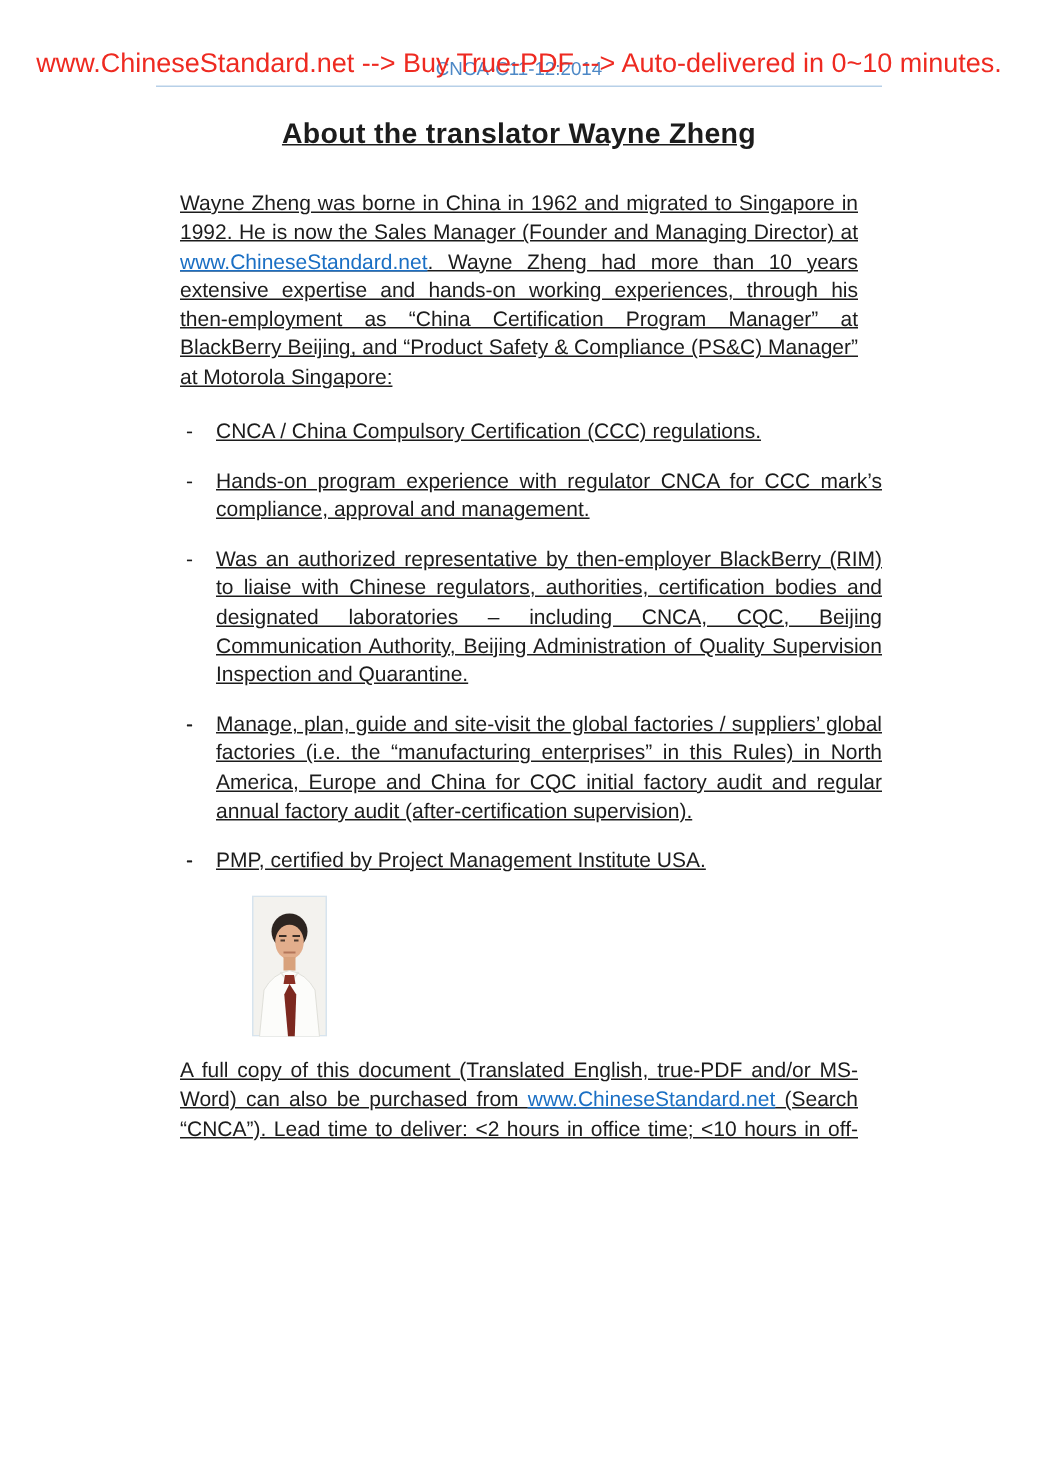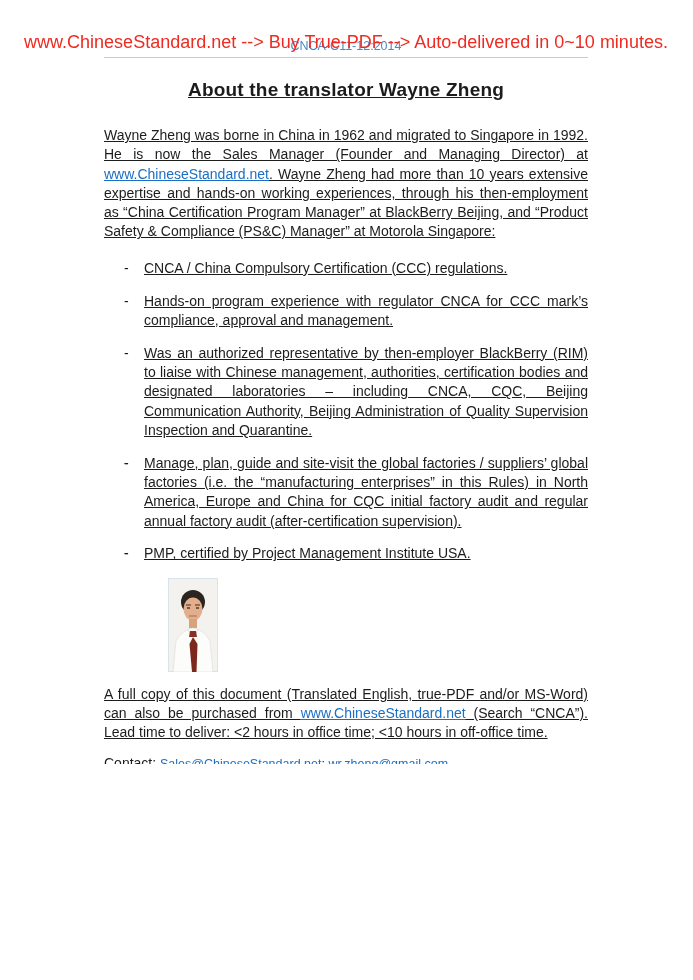--- a/index.html
+++ b/index.html
@@ -21,21 +21,21 @@
     position:absolute; top:4px; left:50%; transform:translateX(-50%);
     font-size:18px; color:var(--banner_red,#ee2a21); white-space:nowrap; z-index:2;
     cursor:pointer;
   }
 
   h1.title{
     font-size:19px; font-weight:bold; text-align:center;
     margin:21px 0 0; letter-spacing:.2px;
   }
 
-  p{ margin:0; }
+  p{ margin:16px; }
   .body-text{ font-size:14px; line-height:19.3px; }
   .just{ text-align:justify; }
   .intro{ margin-top:25px; }
 
   a.lnk{ color:var(--link_blue,#1a6fc4); text-decoration:underline; cursor:pointer; }
 
   ul.bullets{ list-style:none; margin:17px 0 0; padding:0; }
   ul.bullets li{
     position:relative; padding-left:40px; margin-bottom:13.5px;
     text-align:justify; font-size:14px; line-height:19.3px;
@@ -76,21 +76,21 @@
       <div class="banner">www.ChineseStandard.net --&gt; Buy True-PDF --&gt; Auto-delivered in 0~10 minutes.</div>
     </div>
 
     <h1 class="title">About the translator Wayne Zheng</h1>
 
     <p class="body-text just intro"><span>Wayne Zheng was borne in China in 1962 and migrated to Singapore in 1992. He is now the Sales Manager (Founder and Managing Director) at </span><a class="lnk">www.ChineseStandard.net</a><span>. Wayne Zheng had more than 10 years extensive expertise and hands-on working experiences, through his then-employment as “China Certification Program Manager” at BlackBerry Beijing, and “Product Safety &amp; Compliance (PS&amp;C) Manager” at Motorola Singapore:</span></p>
 
     <ul class="bullets">
         <li><span class="dash">-</span><span>CNCA / China Compulsory Certification (CCC) regulations.</span></li>
         <li><span class="dash">-</span><span>Hands-on program experience with regulator CNCA for CCC mark’s compliance, approval and management.</span></li>
-        <li><span class="dash">-</span><span>Was an authorized representative by then-employer BlackBerry (RIM) to liaise with Chinese management, authorities, certification bodies and designated laboratories – including CNCA, CQC, Beijing Communication Authority, Beijing Administration of Quality Supervision Inspection and Quarantine.</span></li>
+        <li><span class="dash">-</span><span>Was an authorized representative by then-employer BlackBerry (RIM) to liaise with Chinese regulators, authorities, certification bodies and designated laboratories – including CNCA, CQC, Beijing Communication Authority, Beijing Administration of Quality Supervision Inspection and Quarantine.</span></li>
         <li><span class="dash">-</span></li>
         <li><span class="dash">-</span><span>Manage, plan, guide and site-visit the global factories / suppliers’ global factories (i.e. the “manufacturing enterprises” in this Rules) in North America, Europe and China for CQC initial factory audit and regular annual factory audit (after-certification supervision).</span></li>
         <li><span class="dash">-</span></li>
         <li><span class="dash">-</span><span>PMP, certified by Project Management Institute USA.</span></li>
       </ul>
 
 
     <svg class="photo" viewBox="0 0 50 94" aria-hidden="true">
       <rect x="0" y="0" width="50" height="94" fill="#f3f2ee"></rect>
       <rect x="0.5" y="0.5" width="49" height="93" fill="none" stroke="#d7e4ee" stroke-width="1"></rect>

